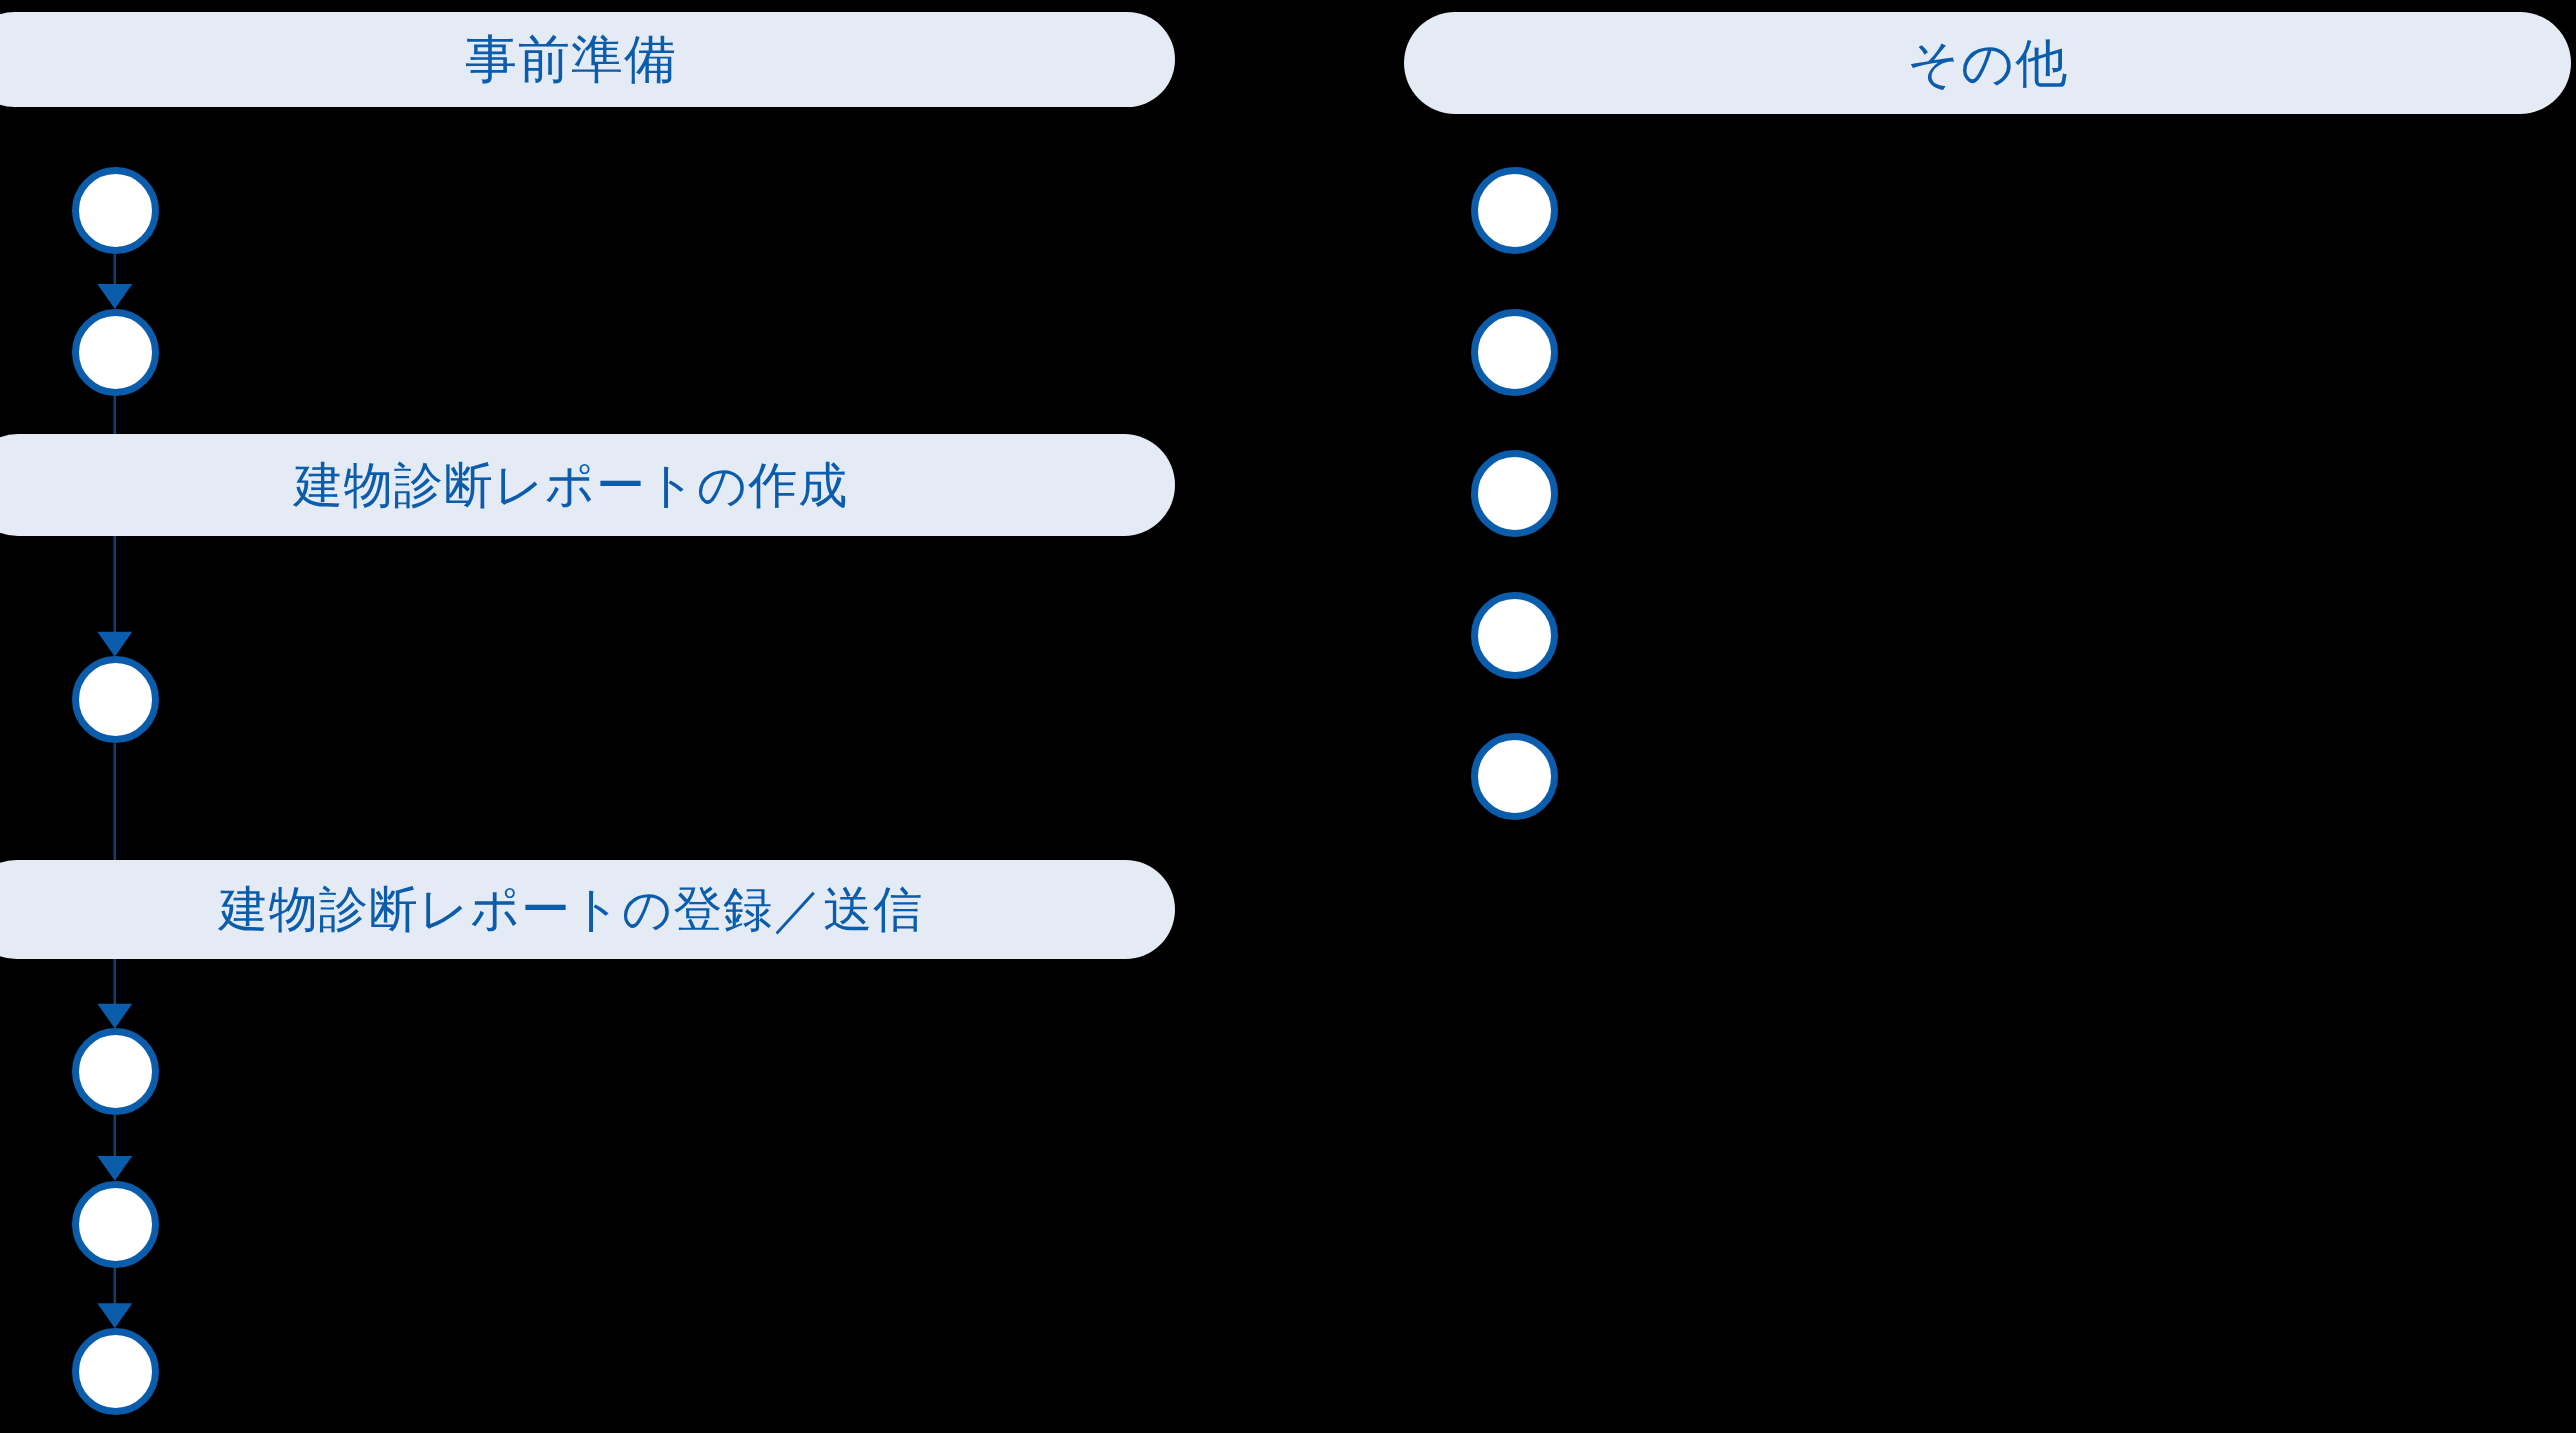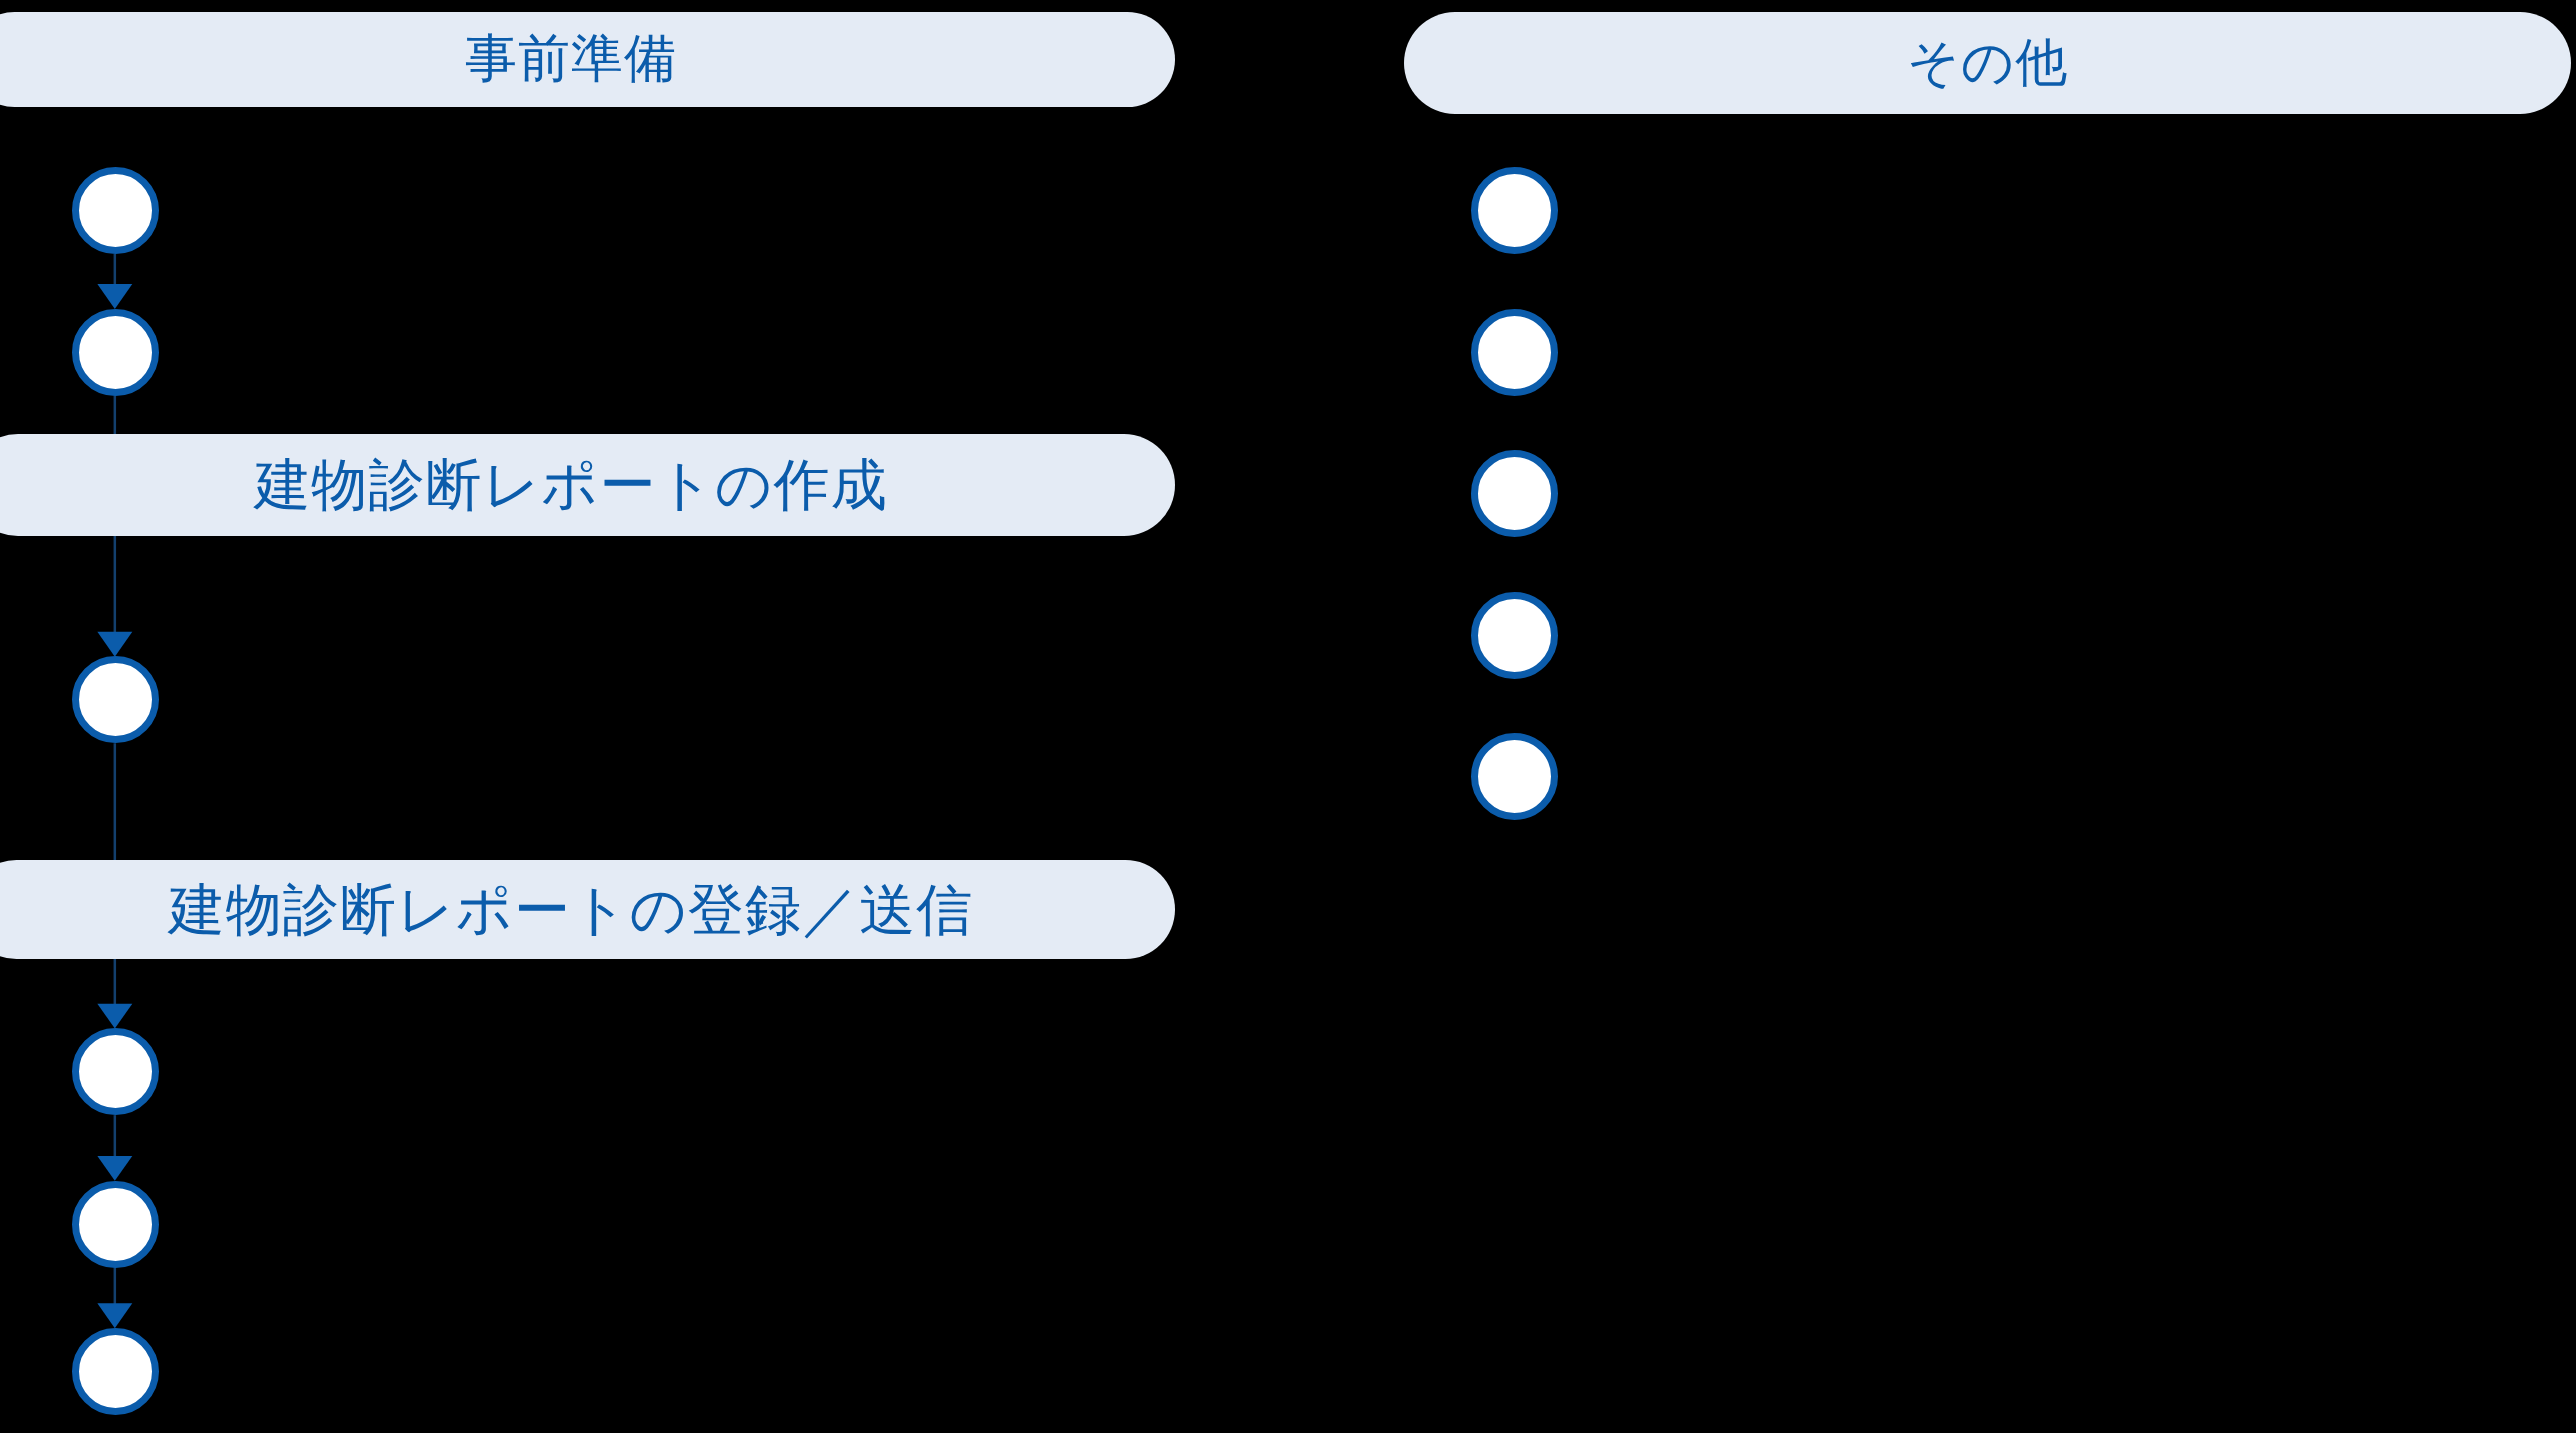--- a/index.html
+++ b/index.html
@@ -7,21 +7,21 @@
     margin: 0;
     padding: 0;
     background: #000000;
   }
   #canvas {
     position: relative;
     width: 2576px;
     height: 1434px;
     background: #000000;
     overflow: hidden;
-    font-family: Liberation Serif, serif;
+    font-family: Liberation Sans, sans-serif;
   }
   .pill {
     position: absolute;
     background: #e4ebf5;
     border-radius: 8320px;
     display: flex;
     align-items: center;
     justify-content: center;
     box-sizing: border-box;
     color: #0b5cab;
@@ -30,21 +30,21 @@
   }
   .pill-label {
     color: #0b5cab;
     font-weight: 400;
     letter-spacing: 0.02em;
   }
   .lane-header .pill-label {
     font-size: 52px;
   }
   .stage .pill-label {
-    font-size: 56px;
+    font-size: 49px;
   }
   .node-circle {
     position: absolute;
     background: #ffffff;
     border: 7.5px solid #0b5cab;
     border-radius: 50%;
     box-sizing: border-box;
   }
   .svg-layer {
     position: absolute;

